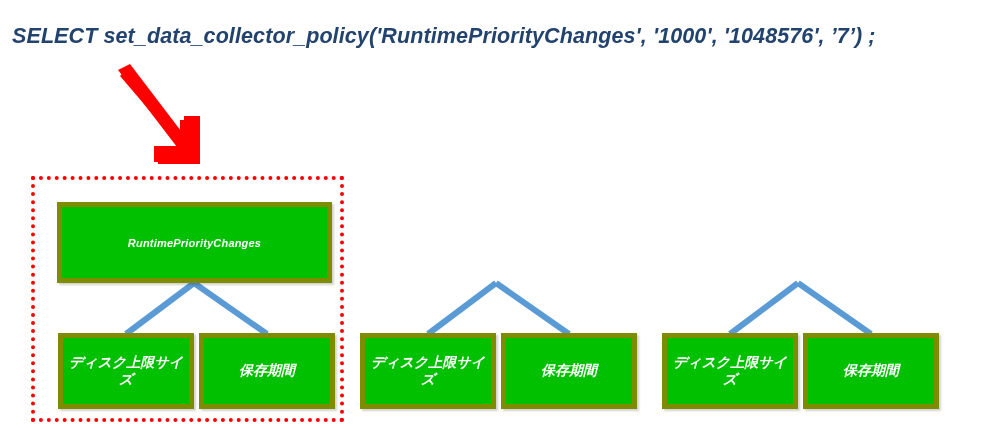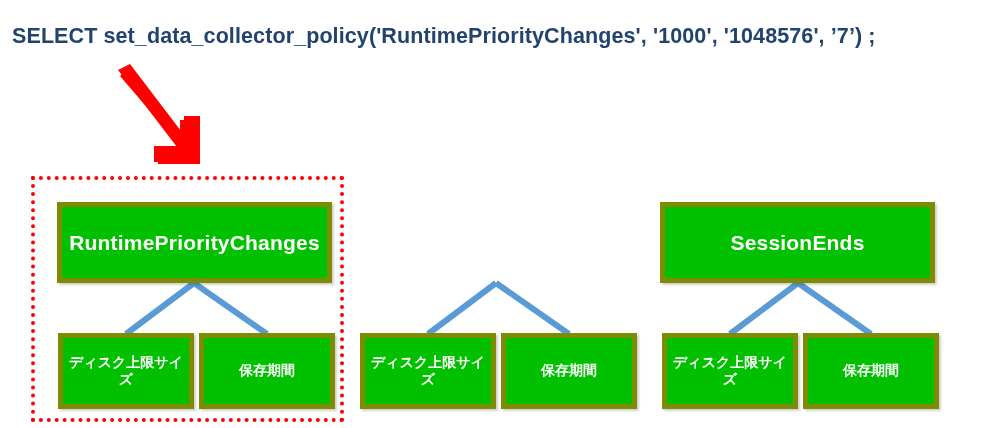--- a/index.html
+++ b/index.html
@@ -10,20 +10,21 @@
   }
   body {
     font-family: "Liberation Sans", "DejaVu Sans", sans-serif;
   }
   #canvas {
     position: relative;
     width: 1001px;
     height: 428px;
     background: #ffffff;
     overflow: hidden;
+    font-style: italic;
   }
 
   
   #sql-statement {
     position: absolute;
     left: 12px;
     top: 24px;
     width: 980px;
     font-family: "Liberation Sans", "DejaVu Sans", sans-serif;
     font-size: 21.5px;
@@ -74,21 +75,21 @@
     align-items: center;
     justify-content: center;
     text-align: center;
     color: #ffffff;
     font-weight: bold;
     box-shadow: 2px 2px 2px rgba(0,0,0,0.18);
   }
   .node-parent {
     width: 275px;
     height: 81px;
-    font-size: 21px;
+    font-size: 11px;
     letter-spacing: 0.2px;
   }
   .node-child {
     width: 136px;
     height: 76px;
     font-size: 14px;
     line-height: 1.25;
     padding: 0 6px;
   }
   .node-label {
@@ -133,23 +134,20 @@
     <span class="node-label">保存期間</span>
   </div>
 
   <div class="node node-child" style="left:360px; top:333px;">
     <span class="node-label">ディスク上限サイズ</span>
   </div>
   <div class="node node-child" style="left:501px; top:333px;">
     <span class="node-label">保存期間</span>
   </div>
 
-  <div class="node node-parent" style="left:660px; top:202px;">
-    <span class="node-label">SessionEnds</span>
-  </div>
   <div class="node node-child" style="left:662px; top:333px;">
     <span class="node-label">ディスク上限サイズ</span>
   </div>
   <div class="node node-child" style="left:803px; top:333px;">
     <span class="node-label">保存期間</span>
   </div>
 
 </div>
 
 </body></html>

